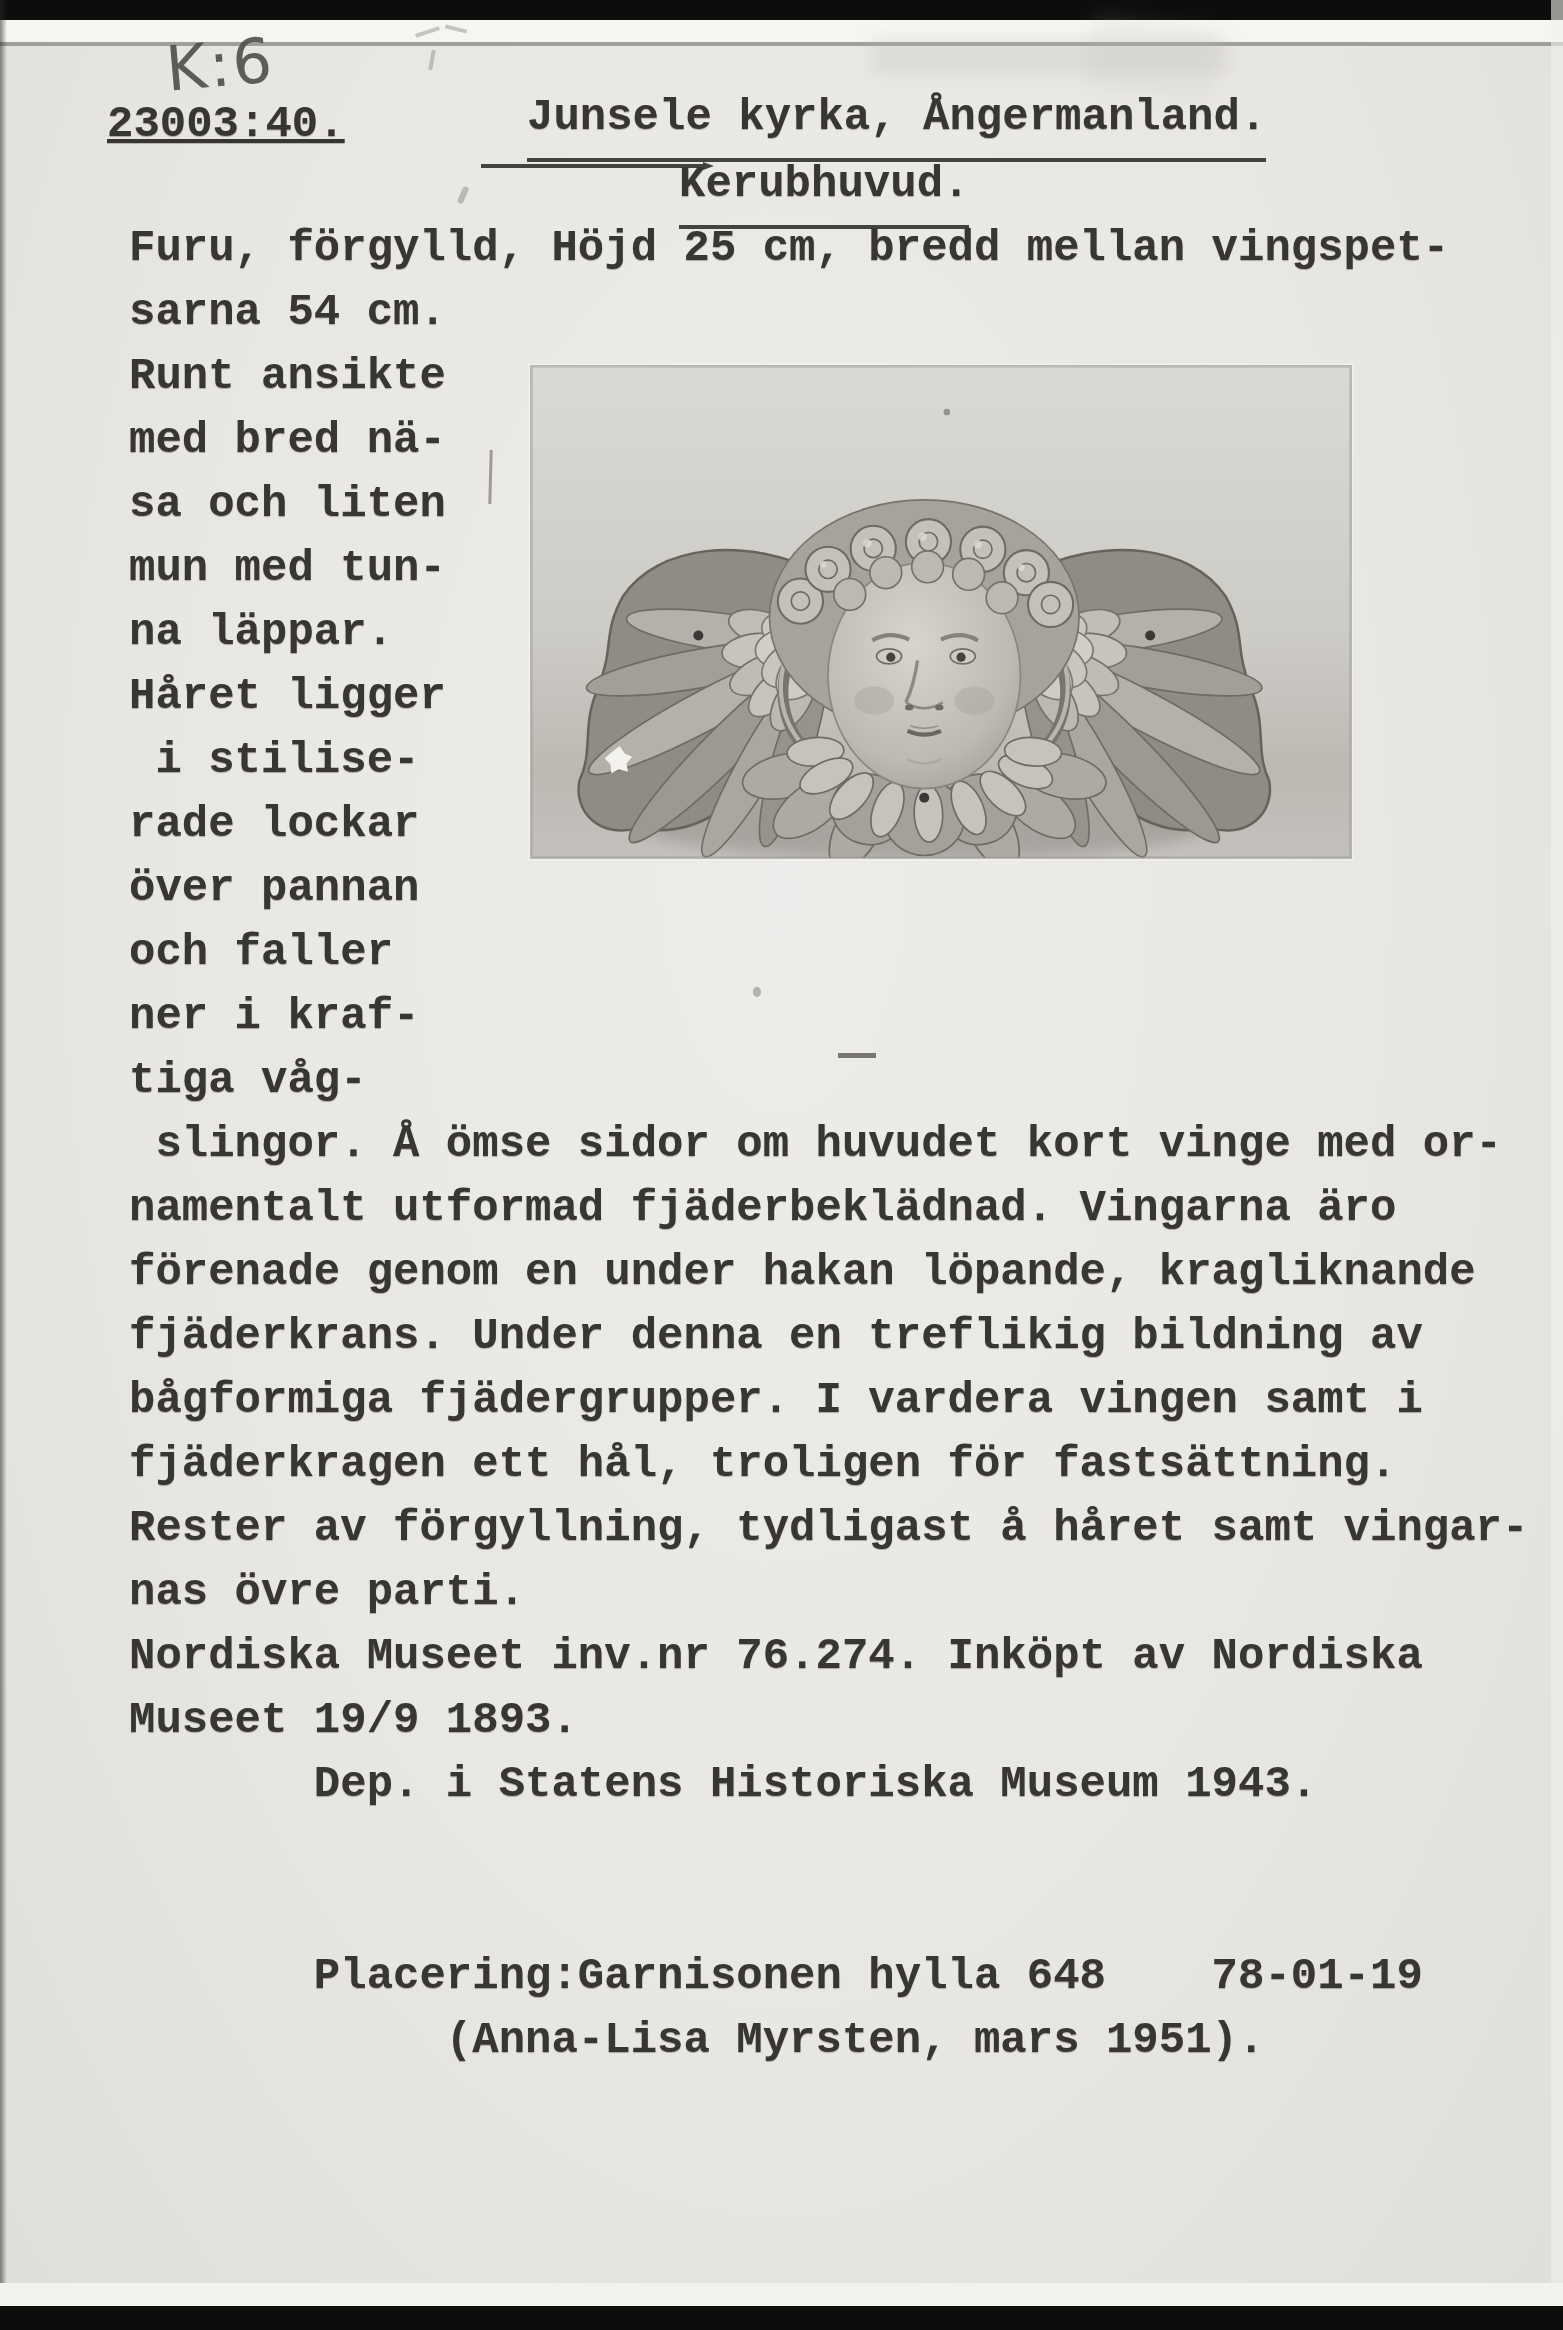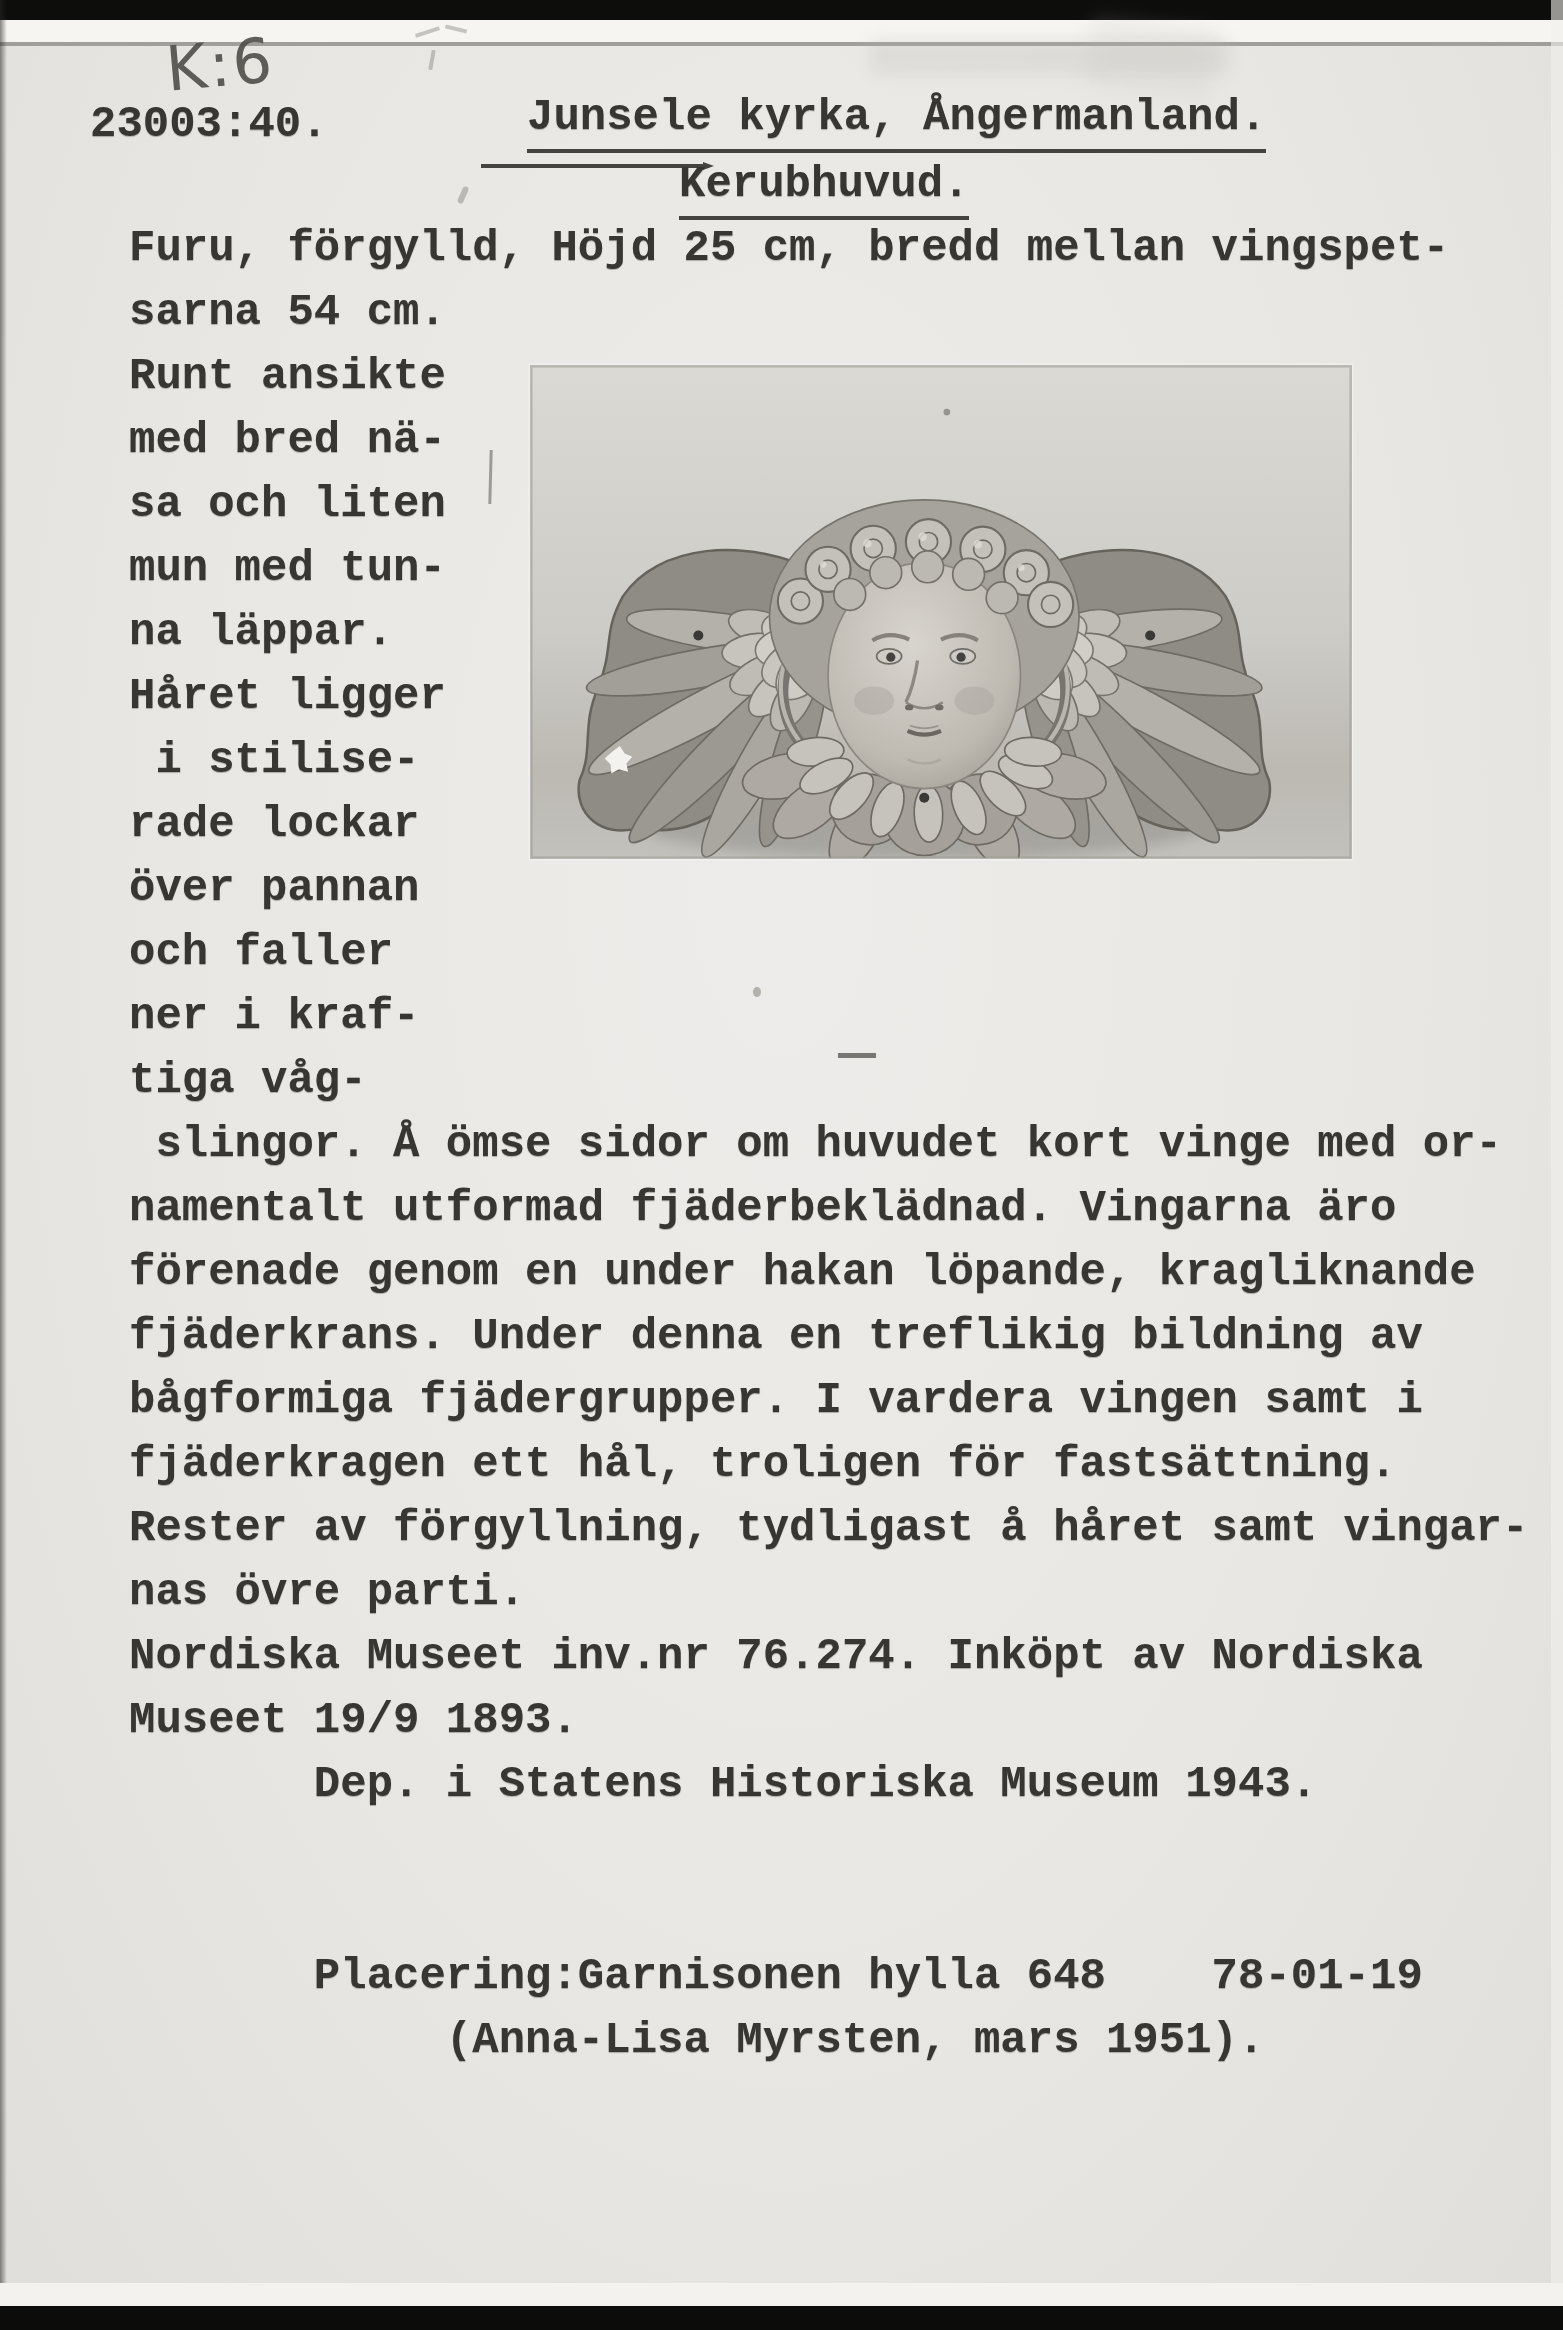--- a/index.html
+++ b/index.html
@@ -18,24 +18,24 @@
     background:linear-gradient(90deg, rgba(40,39,37,.55), rgba(40,39,37,0));}
   .edge-right{position:absolute;right:0;top:0;width:11.7px;height:100%;background:#f1f0ed;opacity:.6;}
 
   
   .typed, .inv-number, .card-title, .card-subtitle{
     position:absolute;color:#383633;font-weight:bold;font-size:44px;
     text-shadow:0 0.8px 0.8px rgba(56,54,51,.35);white-space:pre;
   }
   .typed{left:117px;top:216px;line-height:64px;}
   .typed .tline{min-height:64px;margin-left:12px;}
-  .inv-number{left:90px;top:99px;}
+  .inv-number{left:107px;top:99px;text-decoration:underline;}
   .card-title{left:527px;top:92px;}
   .card-subtitle{left:679px;top:159px;}
-  .uline{border-bottom:4.2px solid #45433f;padding-bottom:7px;}
+  .uline{border-bottom:4.2px solid #45433f;padding-bottom:16px;}
   .stray-underline{position:absolute;left:481px;top:164px;width:228px;height:4.2px;background:#45433f;}
   .stray-underline:after{content:"";position:absolute;right:-5px;top:-2.5px;border-left:11.7px solid #45433f;
     border-top:4.2px solid transparent;border-bottom:4.2px solid transparent;}
 
   
   .k6{position:absolute;left:166px;top:28.4px;font-family:"DejaVu Sans", sans-serif;
     font-size:62px;color:#504e49;transform:rotate(-5deg);letter-spacing:2.5px;opacity:.9;}
   .pencil-scribble{position:absolute;left:412px;top:25px;width:72px;height:50px;opacity:.35;}
   .pencil-scribble i{position:absolute;background:#6d6b66;display:block;}
   .pencil-scribble i:nth-child(1){left:3.3px;top:5px;width:25px;height:4.2px;transform:rotate(-18deg);}

